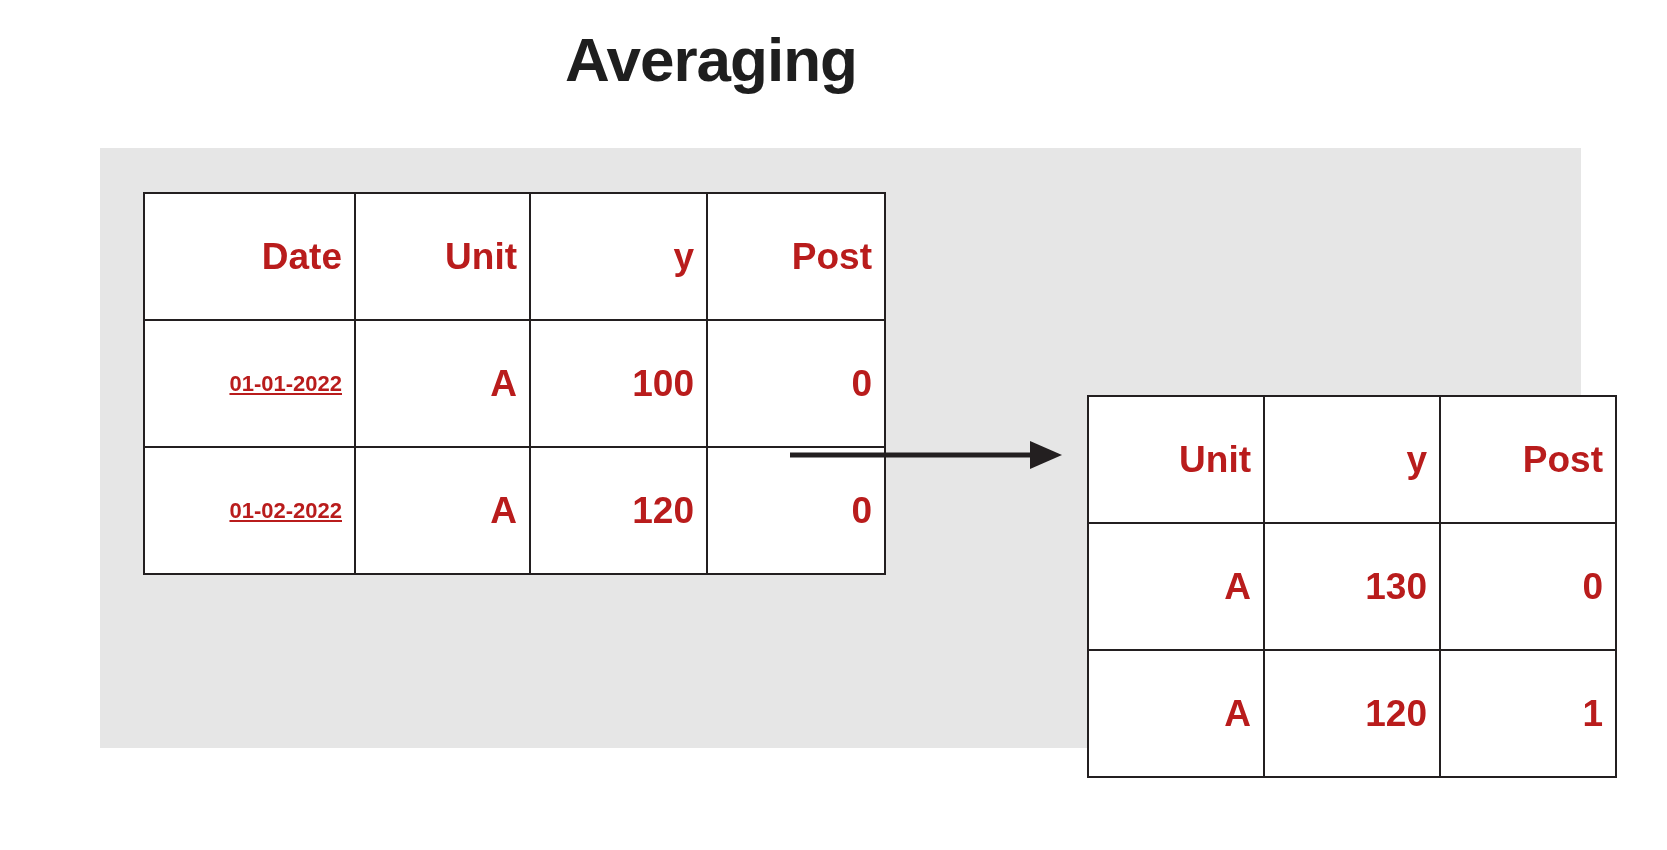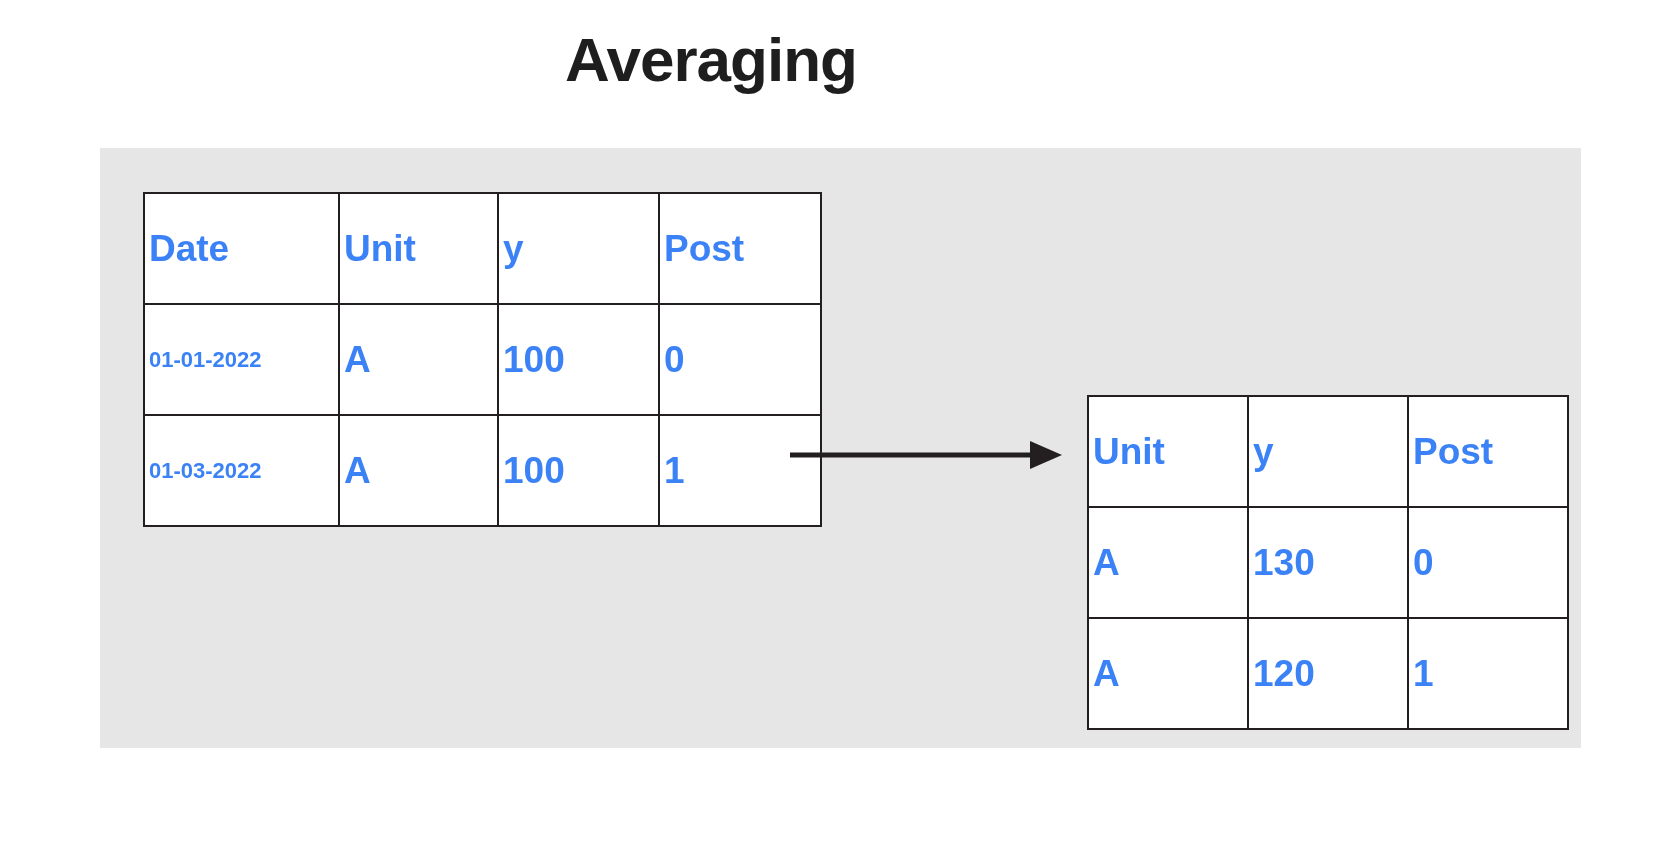--- a/index.html
+++ b/index.html
@@ -43,25 +43,25 @@
   
   .data-table {
     position: absolute;
     border-collapse: collapse;
     background: #ffffff;
     table-layout: fixed;
   }
   .data-table td, .data-table th {
     border: 2.5px solid #231f20;
     background: #ffffff;
-    text-align: left;
+    text-align: right;
     vertical-align: middle;
     font-weight: 700;
-    color: #3b82f6;
-    padding: 4px;
+    color: #b91c1c;
+    padding: 12px;
   }
   .data-table th {
     font-size: 37px;
     font-weight: 700;
   }
   .data-table td {
     font-size: 37px;
   }
 
   
@@ -71,20 +71,21 @@
     width: 637px;
   }
   #source-table th, #source-table td { height: 101px; }
   #source-table .col-date  { width: 185px; }
   #source-table .col-unit  { width: 149px; }
   #source-table .col-y     { width: 151px; }
   #source-table .col-post  { width: 152px; }
   #source-table td.date-cell {
     font-size: 22px;
     letter-spacing: 0px;
+    text-decoration: underline;
   }
 
   
   #result-table {
     left: 1087px;
     top: 395px;
     width: 450px;
   }
   #result-table th, #result-table td { height: 101px; }
   #result-table .col-unit { width: 150px; }
@@ -117,24 +118,24 @@
     </tr>
   </thead>
   <tbody>
     <tr>
       <td class="date-cell">01-01-2022</td>
       <td>A</td>
       <td>100</td>
       <td>0</td>
     </tr>
     <tr>
-      <td class="date-cell">01-03-2022</td>
+      <td class="date-cell">01-02-2022</td>
       <td>A</td>
-      <td>100</td>
-      <td>1</td>
+      <td>120</td>
+      <td>0</td>
     </tr>
   </tbody>
 </table>
 
 <svg id="transform-arrow" viewBox="0 0 272 46">
   <line x1="0" y1="23" x2="244" y2="23" stroke="#231f20" stroke-width="5"></line>
   <polygon points="240,9 272,23 240,37" fill="#231f20"></polygon>
 </svg>
 
 <table class="data-table" id="result-table">

